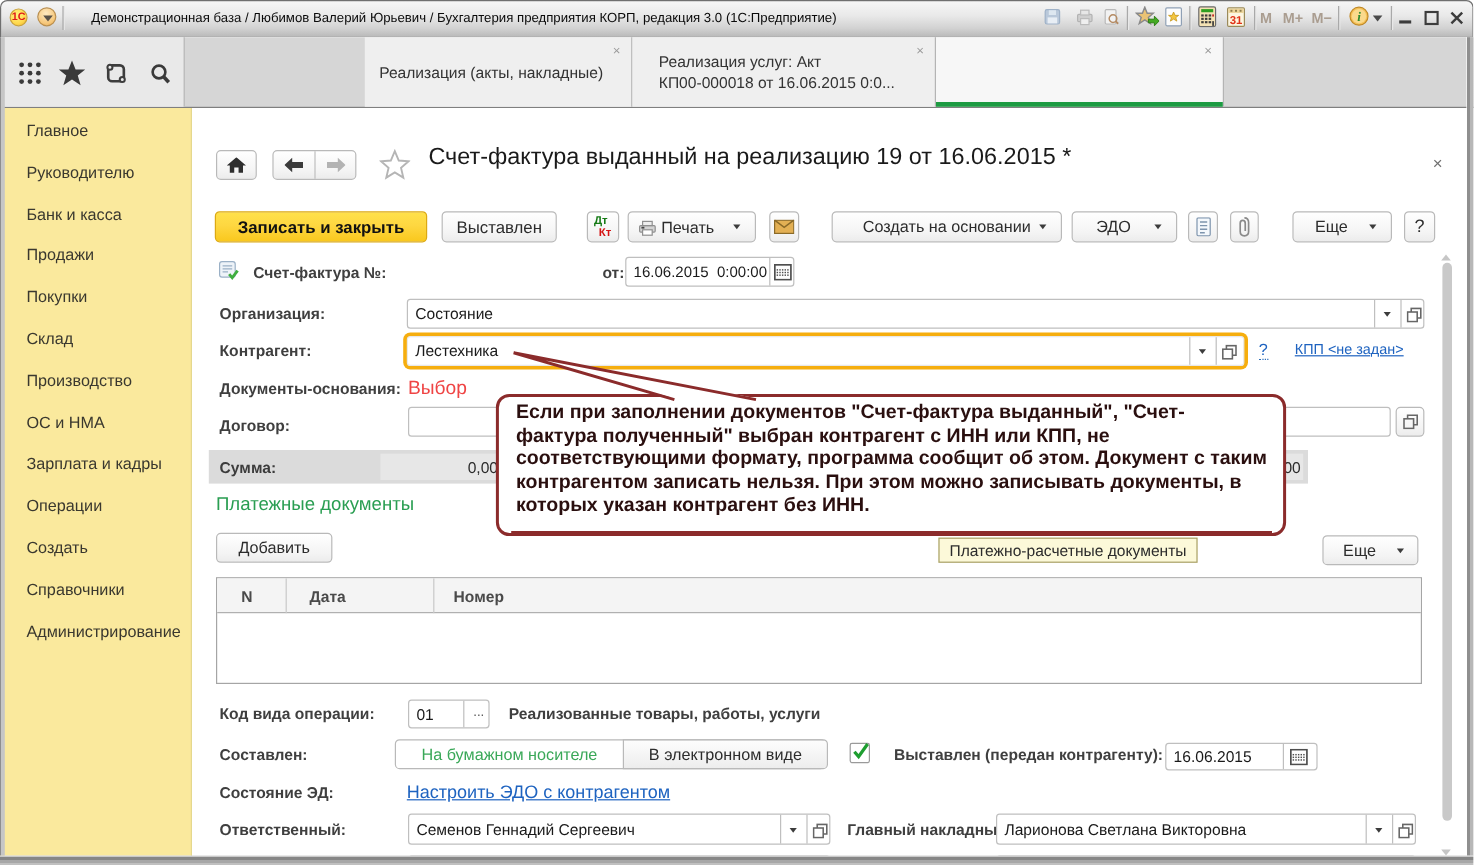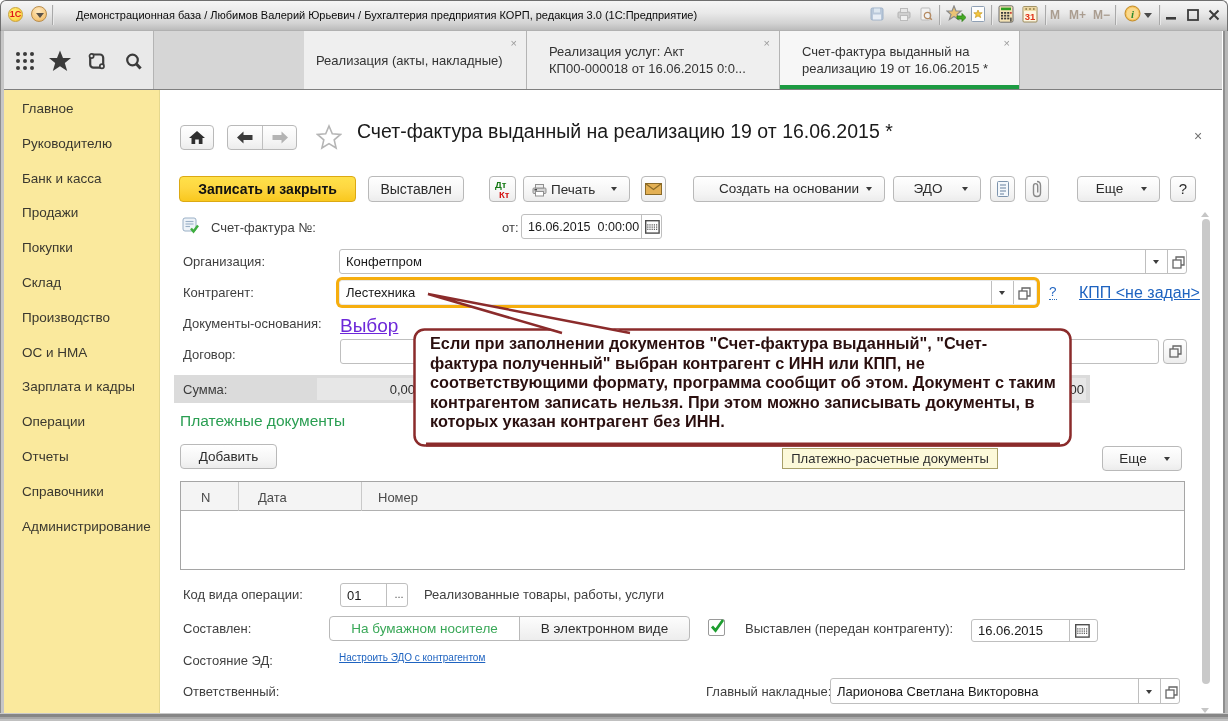--- a/index.html
+++ b/index.html
@@ -36,21 +36,21 @@
 .greenline { position:absolute; left:0; bottom:0; width:100%; height:4px; background:#1d9b42; }
 
 #sidebar { position:absolute; left:0; top:90px; width:160px; height:623px; background:#fae99d; border-right:1px solid #e5d88e; }
 #sidebar .mi { position:absolute; left:22px; font-size:13.5px; color:#3a382f; }
 
 #lborder { position:absolute; left:0; top:31px; width:4px; height:682px; background:linear-gradient(90deg,#8e8e8e 25%,#c6c6c6 25%); }
 #rborder { position:absolute; right:0; top:31px; width:6px; height:682px; background:linear-gradient(90deg,#ffffff 0 15%,#8f8f8f 15% 50%,#b7b7b7 50% 100%); }
 #bborder { position:absolute; left:0; top:713px; width:1228px; height:8px; background:linear-gradient(180deg,#c9c9c9 0 1px,#868686 1px 4px,#a7a7a7 4px 6px,#c0c0c0 6px 8px); }
 
 #content { position:absolute; left:160px; top:106px; width:1098px; height:623px; background:#fff; }
-.lab { position:absolute; font-size:13px; color:#3f3f3f; }
+.lab { position:absolute; font-size:13px; color:#3f3f3f;font-weight:bold; }
 .fld { position:absolute; background:#fff; border:1px solid #bfbfbf; border-radius:3px; font-size:13px; color:#1a1a1a; }
 .fld .ft { position:absolute; left:6px; top:4px; white-space:nowrap; }
 .btn { position:absolute; background:linear-gradient(180deg,#ffffff,#f4f4f4 70%,#ececec); border:1px solid #b9b9b9; border-radius:4px; font-size:13.5px; color:#2c2c2c; text-align:center; }
 .arr { display:inline-block; width:0; height:0; border-left:3.5px solid transparent; border-right:3.5px solid transparent; border-top:4.5px solid #3c3c3c; }
 .vsep { position:absolute; top:0; width:1px; height:100%; background:#bfbfbf; }
 a.blue { color:#1e63c0; text-decoration:underline; }
 </style>
 </head>
 <body>
 <div id="page">
@@ -164,37 +164,36 @@
   </div>
   <div class="tab tab2">
         <div class="tx">Реализация (акты, накладные)</div>
         <div class="cl">×</div>
       </div>
   <div class="tab tab3">
         <div class="tx">Реализация услуг: Акт<br>КП00-000018 от 16.06.2015 0:0...</div>
         <div class="cl">×</div>
       </div>
   <div class="tab tab4">
-        <div class="tx">Счет-фактура выданный на<br>реализацию 19 от 16.06.2015 *</div>
         <div class="cl">×</div>
         <div class="greenline"></div>
       </div>
 </div>
 <div id="sidebar">
   <div class="mi" style="top:11px">Главное</div>
   <div class="mi" style="top:45.8px">Руководителю</div>
   <div class="mi" style="top:80.6px">Банк и касса</div>
   <div class="mi" style="top:115.4px">Продажи</div>
   <div class="mi" style="top:150.2px">Покупки</div>
   <div class="mi" style="top:185px">Склад</div>
   <div class="mi" style="top:219.8px">Производство</div>
   <div class="mi" style="top:254.6px">ОС и НМА</div>
   <div class="mi" style="top:289.4px">Зарплата и кадры</div>
   <div class="mi" style="top:324.2px">Операции</div>
-  <div class="mi" style="top:359px">Отчеты</div>
+  <div class="mi" style="top:359px">Создать</div>
   <div class="mi" style="top:393.8px">Справочники</div>
   <div class="mi" style="top:428.6px">Администрирование</div>
 </div>
 <div id="content">
 
   <div class="btn" style="left:20px;top:19px;width:34px;height:25px"><svg width="16" height="14" viewBox="0 0 16 14" style="margin-top:5px">
           <path d="M8 0 L16 7 13.5 7 13.5 13 9.8 13 9.8 8.5 6.2 8.5 6.2 13 2.5 13 2.5 7 0 7 Z" fill="#2e2e2e"></path>
         </svg></div>
   <div class="btn" style="left:67px;top:19px;width:70px;height:25px"></div>
   <div class="vsep" style="left:102px;top:20px;height:23px"></div>
@@ -278,21 +277,21 @@
             <rect x="4.4" y="8.7" width="1.2" height="1.2"></rect>
             <rect x="6.6" y="8.7" width="1.2" height="1.2"></rect>
             <rect x="8.8" y="8.7" width="1.2" height="1.2"></rect>
             <rect x="11.0" y="8.7" width="1.2" height="1.2"></rect>
           </g>
         </svg>
   </div>
 
   <div class="lab" style="left:23px;top:148px">Организация:</div>
   <div class="fld" style="left:179px;top:143px;width:848px;height:25px">
-        <div class="ft">Конфетпром</div>
+        <div class="ft">Состояние</div>
     <div class="vsep" style="left:805px"></div>
         <span class="arr" style="position:absolute;left:813px;top:10px"></span>
     <div class="vsep" style="left:827px"></div>
     <svg class="abs" style="left:832px;top:6px" width="13" height="13" viewBox="0 0 13 13">
           <rect x="1" y="4" width="8" height="8" fill="none" stroke="#666" stroke-width="1.3"></rect>
           <path d="M4 4 L4 1 L12 1 L12 9 L9 9" fill="none" stroke="#666" stroke-width="1.3"></path>
         </svg>
   </div>
 
   <div class="lab" style="left:23px;top:179px">Контрагент:</div>
@@ -300,24 +299,24 @@
         <div class="ft">Лестехника</div>
     <div class="vsep" style="left:651px"></div>
         <span class="arr" style="position:absolute;left:659px;top:10px"></span>
     <div class="vsep" style="left:673px"></div>
     <svg class="abs" style="left:678px;top:6px" width="13" height="13" viewBox="0 0 13 13">
           <rect x="1" y="4" width="8" height="8" fill="none" stroke="#666" stroke-width="1.3"></rect>
           <path d="M4 4 L4 1 L12 1 L12 9 L9 9" fill="none" stroke="#666" stroke-width="1.3"></path>
         </svg>
   </div>
   <div class="abs" style="left:889px;top:178px;font-size:13.5px"><a class="blue" style="text-decoration:none;border-bottom:1px dotted #2b6cb8">?</a></div>
-  <div class="abs" style="left:919px;top:178px;font-size:16px"><a class="blue">КПП &lt;не задан&gt;</a></div>
+  <div class="abs" style="left:919px;top:178px;font-size:12px"><a class="blue">КПП &lt;не задан&gt;</a></div>
 
   <div class="lab" style="left:23px;top:210px">Документы-основания:</div>
-  <div class="abs" style="left:180px;top:209px;font-size:19px;color:#6d28d9;text-decoration:underline">Выбор</div>
+  <div class="abs" style="left:180px;top:209px;font-size:16px;color:#ef4444;">Выбор</div>
 
   <div class="lab" style="left:23px;top:241px">Договор:</div>
   <div class="fld" style="left:180px;top:233px;width:819px;height:25px"></div>
   <div class="btn" style="left:1003px;top:233px;width:24px;height:25px"><svg width="13" height="13" viewBox="0 0 13 13" style="margin-top:5px">
           <rect x="1" y="4" width="8" height="8" fill="none" stroke="#666" stroke-width="1.3"></rect>
           <path d="M4 4 L4 1 L12 1 L12 9 L9 9" fill="none" stroke="#666" stroke-width="1.3"></path>
         </svg></div>
 
   <div class="abs" style="left:14px;top:269px;width:916px;height:28px;background:#dbdbdb"></div>
   <div class="abs" style="left:157px;top:272px;width:350px;height:22px;background:#e7e7e7"></div>
@@ -376,22 +375,32 @@
             <rect x="11.0" y="6.5" width="1.2" height="1.2"></rect>
             <rect x="2.2" y="8.7" width="1.2" height="1.2"></rect>
             <rect x="4.4" y="8.7" width="1.2" height="1.2"></rect>
             <rect x="6.6" y="8.7" width="1.2" height="1.2"></rect>
             <rect x="8.8" y="8.7" width="1.2" height="1.2"></rect>
             <rect x="11.0" y="8.7" width="1.2" height="1.2"></rect>
           </g>
         </svg>
   </div>
   <div class="lab" style="left:23px;top:547px">Состояние ЭД:</div>
-  <div class="abs" style="left:179px;top:546px;font-size:10px"><a class="blue">Настроить ЭДО с контрагентом</a></div>
+  <div class="abs" style="left:179px;top:546px;font-size:15px"><a class="blue">Настроить ЭДО с контрагентом</a></div>
   <div class="lab" style="left:23px;top:578px">Ответственный:</div>
+  <div class="fld" style="left:180px;top:572px;width:352px;height:26px">
+        <div class="ft" style="top:5px">Семенов Геннадий Сергеевич</div>
+    <div class="vsep" style="left:309px"></div>
+        <span class="arr" style="position:absolute;left:317px;top:11px"></span>
+    <div class="vsep" style="left:331px"></div>
+    <svg class="abs" style="left:336px;top:7px" width="13" height="13" viewBox="0 0 13 13">
+          <rect x="1" y="4" width="8" height="8" fill="none" stroke="#666" stroke-width="1.3"></rect>
+          <path d="M4 4 L4 1 L12 1 L12 9 L9 9" fill="none" stroke="#666" stroke-width="1.3"></path>
+        </svg>
+  </div>
   <div class="lab" style="left:546px;top:578px">Главный накладные:</div>
   <div class="fld" style="left:670px;top:572px;width:350px;height:26px">
         <div class="ft" style="top:5px">Ларионова Светлана Викторовна</div>
     <div class="vsep" style="left:307px"></div>
         <span class="arr" style="position:absolute;left:315px;top:11px"></span>
     <div class="vsep" style="left:329px"></div>
     <svg class="abs" style="left:334px;top:7px" width="13" height="13" viewBox="0 0 13 13">
           <rect x="1" y="4" width="8" height="8" fill="none" stroke="#666" stroke-width="1.3"></rect>
           <path d="M4 4 L4 1 L12 1 L12 9 L9 9" fill="none" stroke="#666" stroke-width="1.3"></path>
         </svg>

